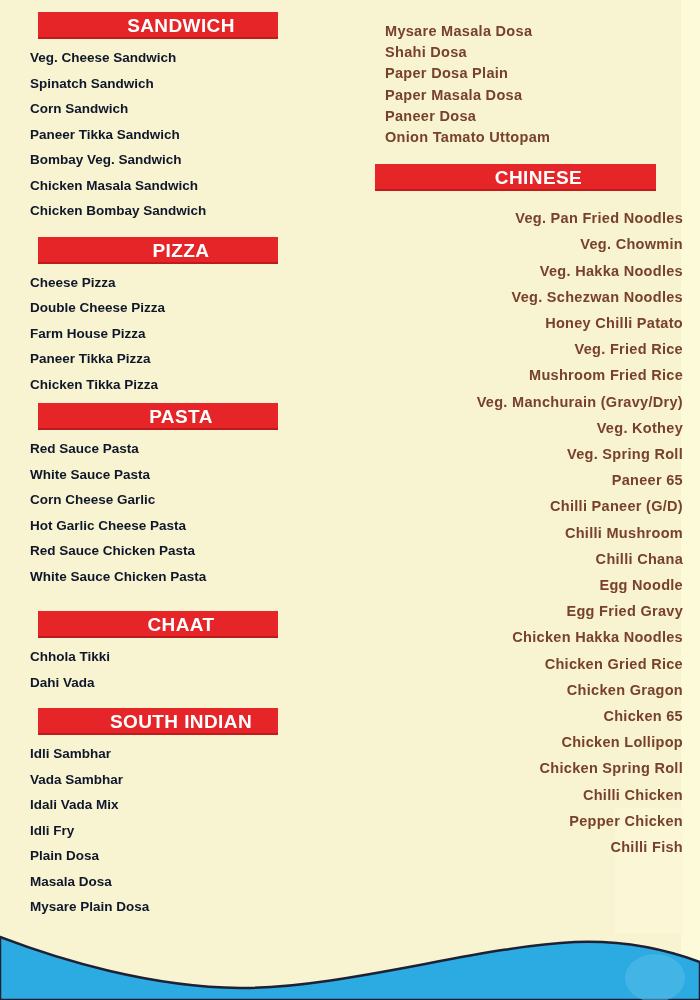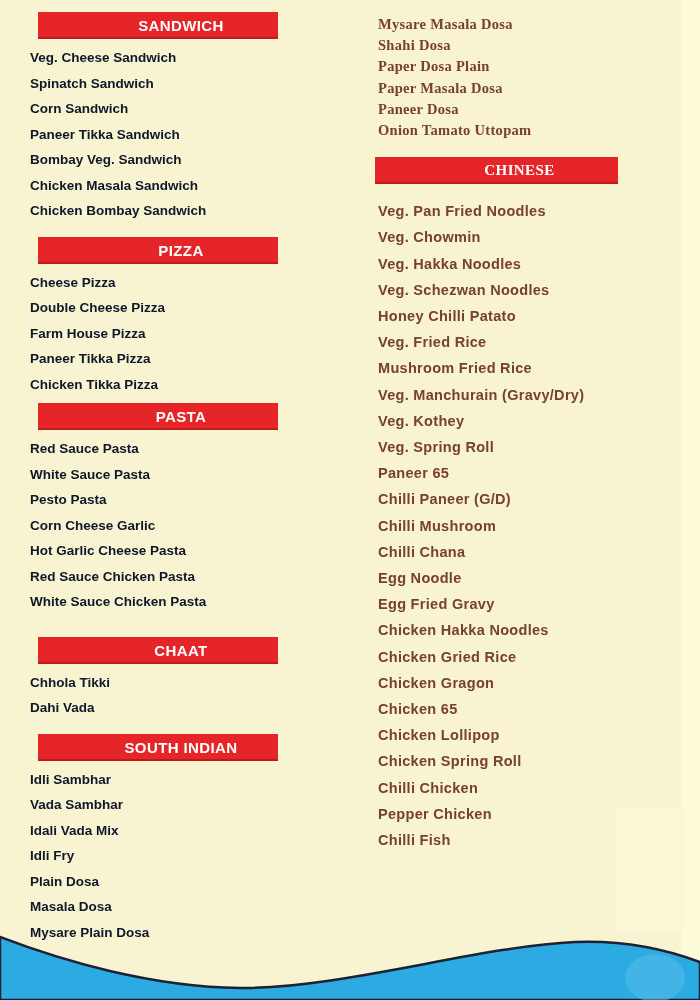--- a/index.html
+++ b/index.html
@@ -19,56 +19,56 @@
     background:#fbf7d6;
   }
   .col-left{position:absolute;left:30px;top:12px;width:260px;}
   .col-right{position:absolute;left:378px;top:14px;width:305px;}
 
   .hdr{
     width:240px;height:27px;
     background:#e52528;
     color:#ffffff;
     font-weight:bold;
-    font-size:15px;
+    font-size:19px;
     line-height:27px;
     text-align:center;
     text-indent:46px;
     letter-spacing:0.4px;
     box-shadow:inset 0 -2px 0 rgba(120,10,10,0.35);
   }
   .col-left .hdr{margin-left:8px;}
-  .col-right .hdr{width:243px;margin-left:-3px;font-family:Liberation Serif, serif;}
+  .col-right .hdr{width:281px;margin-left:-3px;}
 
   .items{margin:0;padding:0;list-style:none;}
   .col-left .items{margin-top:6px;}
   .col-left .items li{
     font-size:13.5px;
     font-weight:bold;
     line-height:25.5px;
     color:#0f172a;
     white-space:nowrap;
   }
   
   .col-left section:nth-of-type(2){margin-top:13px;}
   .col-left section:nth-of-type(3){margin-top:6px;}
   .col-left section:nth-of-type(4){margin-top:22px;}
   .col-left section:nth-of-type(5){margin-top:13px;}
 
-  .cont-items{margin:0;padding:0;list-style:none;font-family:Liberation Serif, serif;}
+  .cont-items{margin:7px;padding:0;list-style:none;}
   .cont-items li{
     font-size:14.5px;
     font-weight:bold;
     letter-spacing:0.3px;
     line-height:21.2px;
     color:#78412c;
     white-space:nowrap;
   }
   .col-right .hdr{margin-top:16px;}
-  .cn-items{margin:14px 0 4px 0;padding:0;list-style:none;}
+  .cn-items{margin:14px 0 4px 0;padding:0;list-style:none;text-align:right;}
   .cn-items li{
     font-size:14.5px;
     font-weight:bold;
     letter-spacing:0.3px;
     line-height:26.2px;
     color:#78412c;
     white-space:nowrap;
   }
 
   .wave{
@@ -104,21 +104,20 @@
           <li>Farm House Pizza</li>
           <li>Paneer Tikka Pizza</li>
           <li>Chicken Tikka Pizza</li>
         </ul>
       </section>
       <section>
         <div class="hdr">PASTA</div>
         <ul class="items">
           <li>Red Sauce Pasta</li>
           <li>White Sauce Pasta</li>
-          <li>Pesto Pasta</li>
           <li>Corn Cheese Garlic</li>
           <li>Hot Garlic Cheese Pasta</li>
           <li>Red Sauce Chicken Pasta</li>
           <li>White Sauce Chicken Pasta</li>
         </ul>
       </section>
       <section>
         <div class="hdr">CHAAT</div>
         <ul class="items">
           <li>Chhola Tikki</li>

